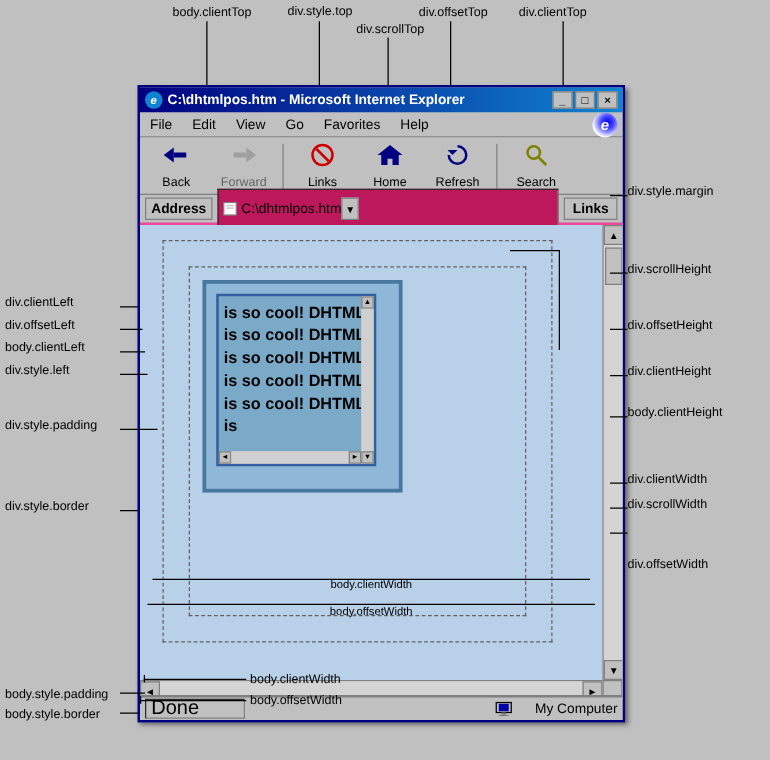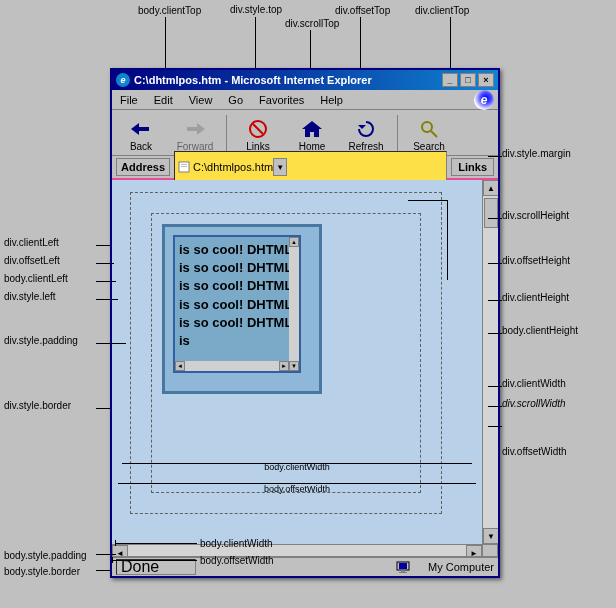--- a/index.html
+++ b/index.html
@@ -104,21 +104,21 @@
       display: flex;
       align-items: center;
       border-bottom: 1px solid #808080;
       padding: 2px 4px;
       gap: 4px;
     }
     .tool-btn {
       display: flex;
       flex-direction: column;
       align-items: center;
-      justify-content: flex-end;
+      justify-content: space-between;
       width: 50px;
       height: 40px;
       font-size: 10px;
       cursor: pointer;
       border: 1px solid transparent;
       gap: 2px;
     }
     .tool-icon {
       width: 24px;
       height: 20px;
@@ -364,21 +364,21 @@
               <circle cx="8" cy="8" r="5" fill="none" stroke="#808000" stroke-width="2"></circle>
               <line x1="12" y1="12" x2="18" y2="18" stroke="#808000" stroke-width="2"></line>
             </svg>
         </div>
         <span>Search</span>
       </div>
     </div>
 
     <div class="address-bar">
       <div class="address-label">Address</div>
-      <div style="display:flex;flex:1;border:1px inset #808080;background:#fde047;height:32px;align-items:center;">
+      <div style="display:flex;flex:1;border:1px inset #808080;background:#be185d;height:32px;align-items:center;">
         <div style="width:14px;height:14px;margin:0 2px;display:flex;align-items:center;justify-content:center;">
           <svg width="12" height="12" viewBox="0 0 12 12">
               <rect x="1" y="1" width="10" height="10" fill="white" stroke="#808080" stroke-width="1"></rect>
               <rect x="3" y="3" width="6" height="1" fill="#c0c0c0"></rect>
               <rect x="3" y="5" width="6" height="1" fill="#c0c0c0"></rect>
             </svg>
         </div>
         <span style="font-size:11px;">C:\dhtmlpos.htm</span>
         <div class="address-dropdown">▼</div>
       </div>
@@ -474,21 +474,21 @@
   <div class="line-h" style="left:96px; top:299px; width:22px;"></div>
   <div class="line-h" style="left:96px; top:343px; width:30px;"></div>
   <div class="line-h" style="left:96px; top:408px; width:15px;"></div>
 
   <span class="annotation" style="left:502px; top:148px;">div.style.margin</span>
   <span class="annotation" style="left:502px; top:210px;">div.scrollHeight</span>
   <span class="annotation" style="left:502px; top:255px;">div.offsetHeight</span>
   <span class="annotation" style="left:502px; top:292px;">div.clientHeight</span>
   <span class="annotation" style="left:502px; top:325px;">body.clientHeight</span>
   <span class="annotation" style="left:502px; top:378px;">div.clientWidth</span>
-  <span class="annotation" style="left:502px; top:398px;font-style:italic;">div.scrollWidth</span>
+  <span class="annotation" style="left:502px; top:398px;">div.scrollWidth</span>
   <span class="annotation" style="left:502px; top:418px;margin-top:28px;">div.offsetWidth</span>
 
   <div class="line-h" style="left:488px; top:156px; width:14px;"></div>
   <div class="line-h" style="left:488px; top:218px; width:14px;"></div>
   <div class="line-h" style="left:488px; top:263px; width:14px;"></div>
   <div class="line-h" style="left:488px; top:300px; width:14px;"></div>
   <div class="line-h" style="left:488px; top:333px; width:14px;"></div>
   <div class="line-h" style="left:488px; top:386px; width:14px;"></div>
   <div class="line-h" style="left:488px; top:406px; width:14px;"></div>
   <div class="line-h" style="left:488px; top:426px; width:14px;"></div>

